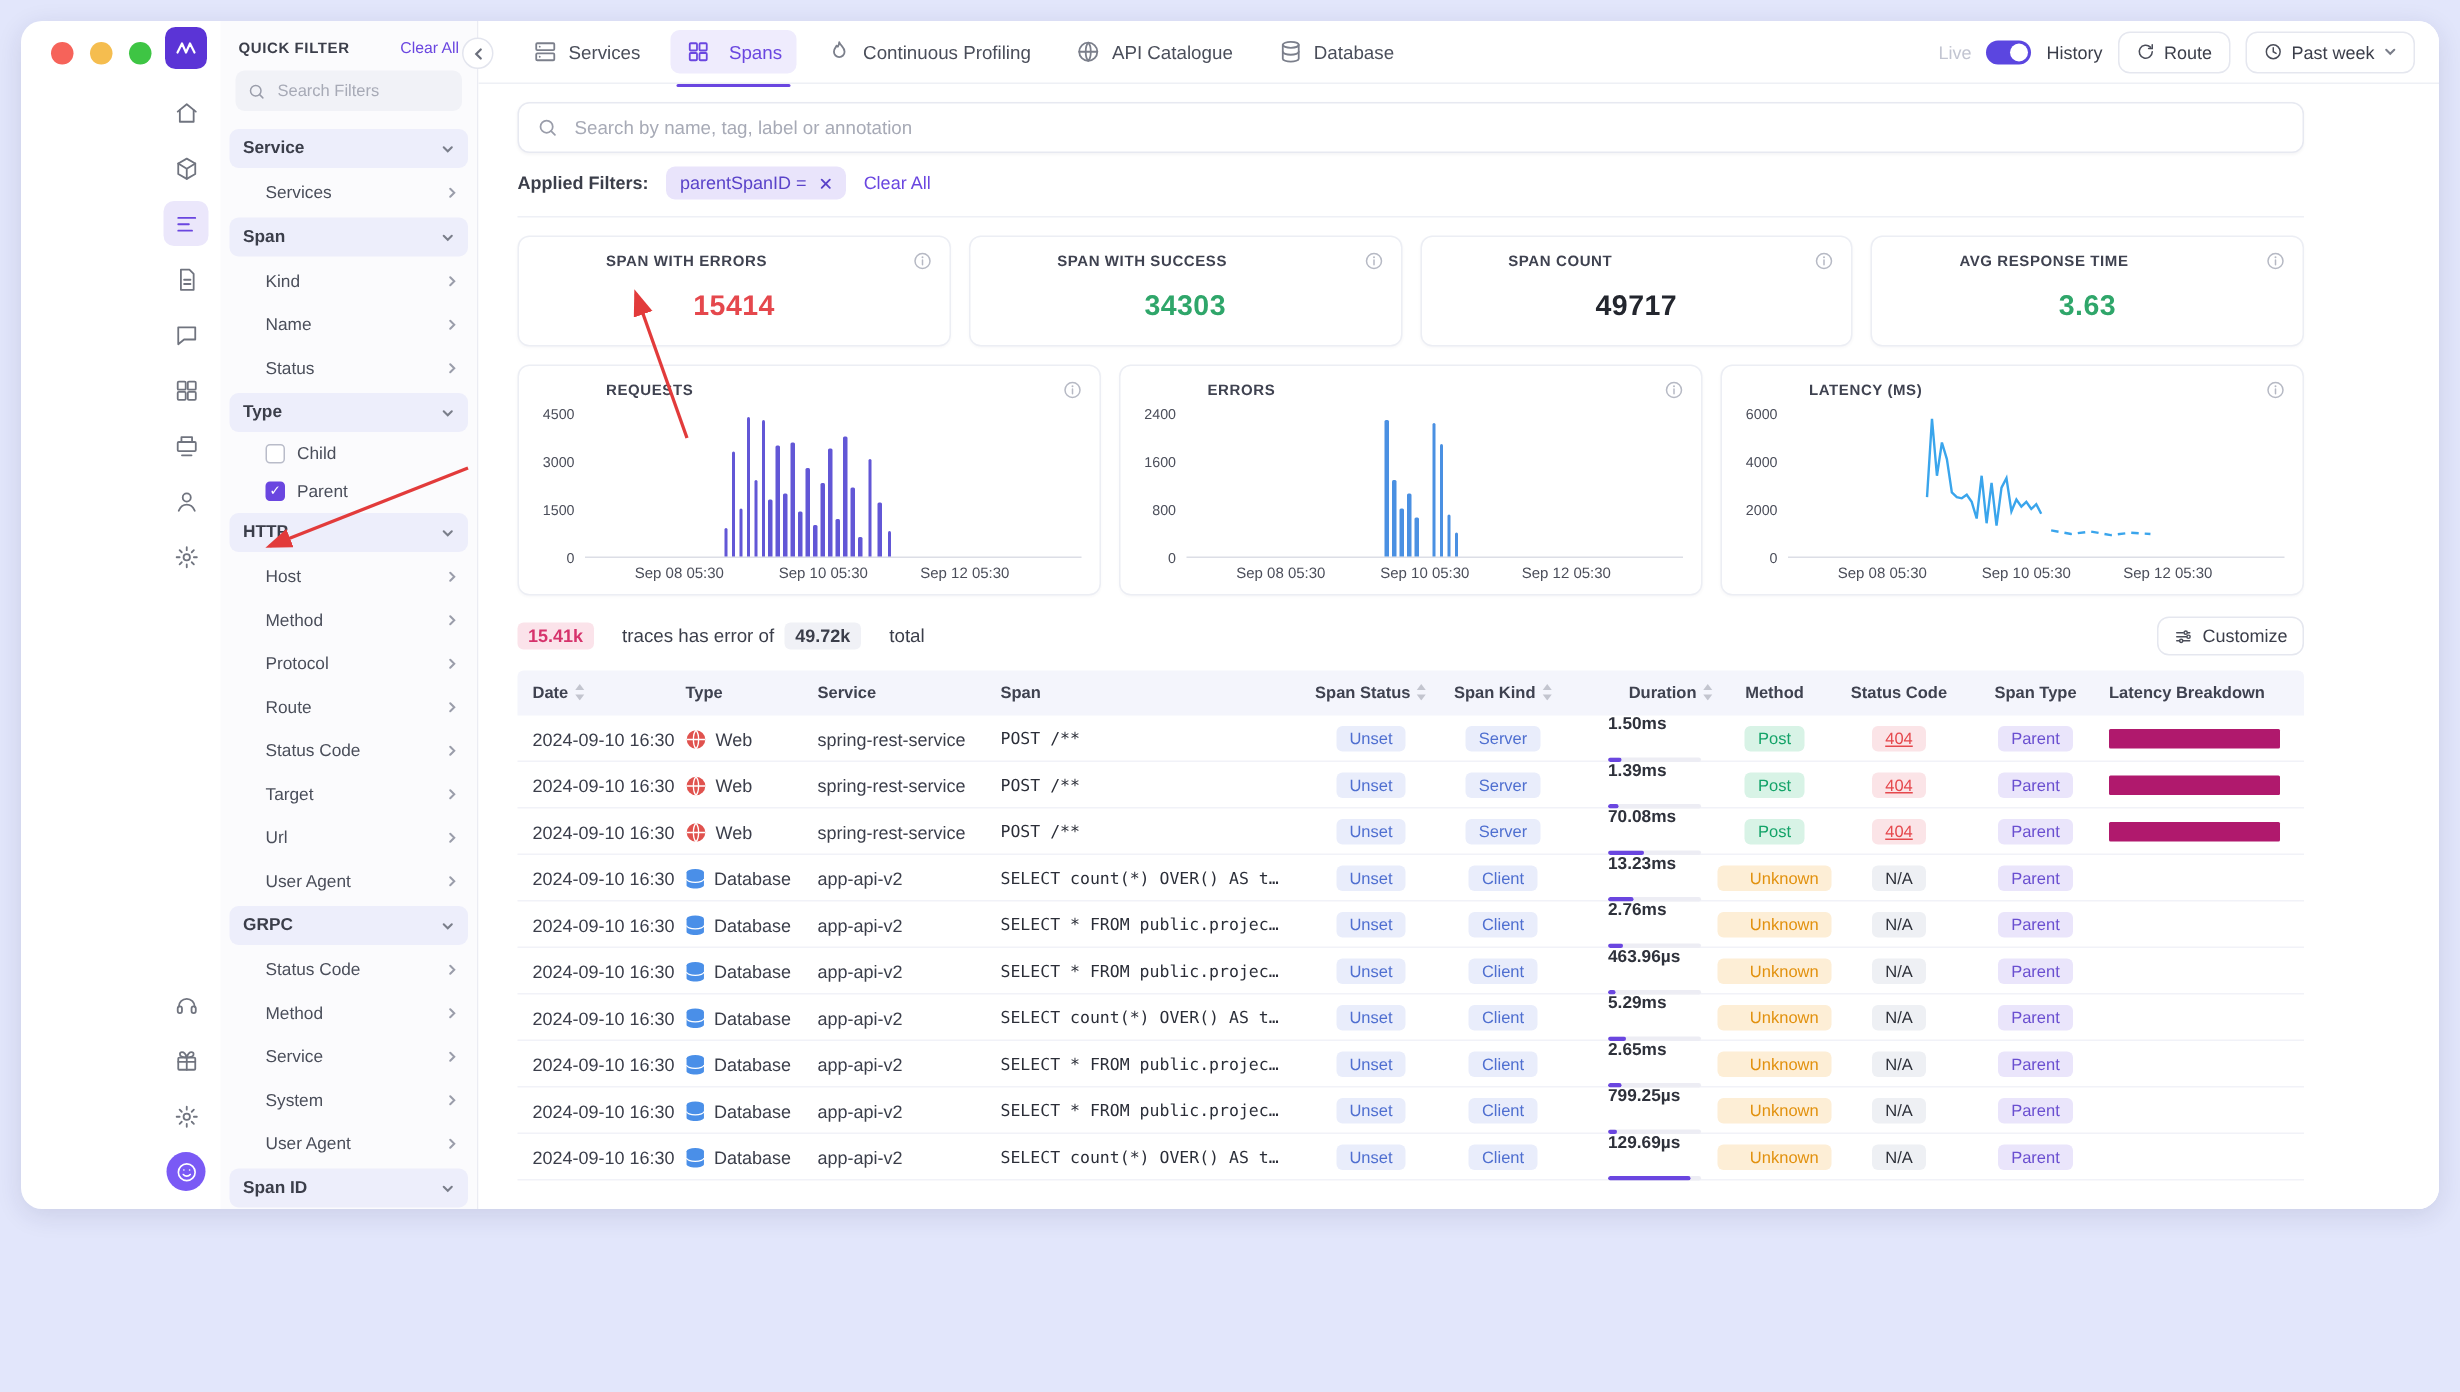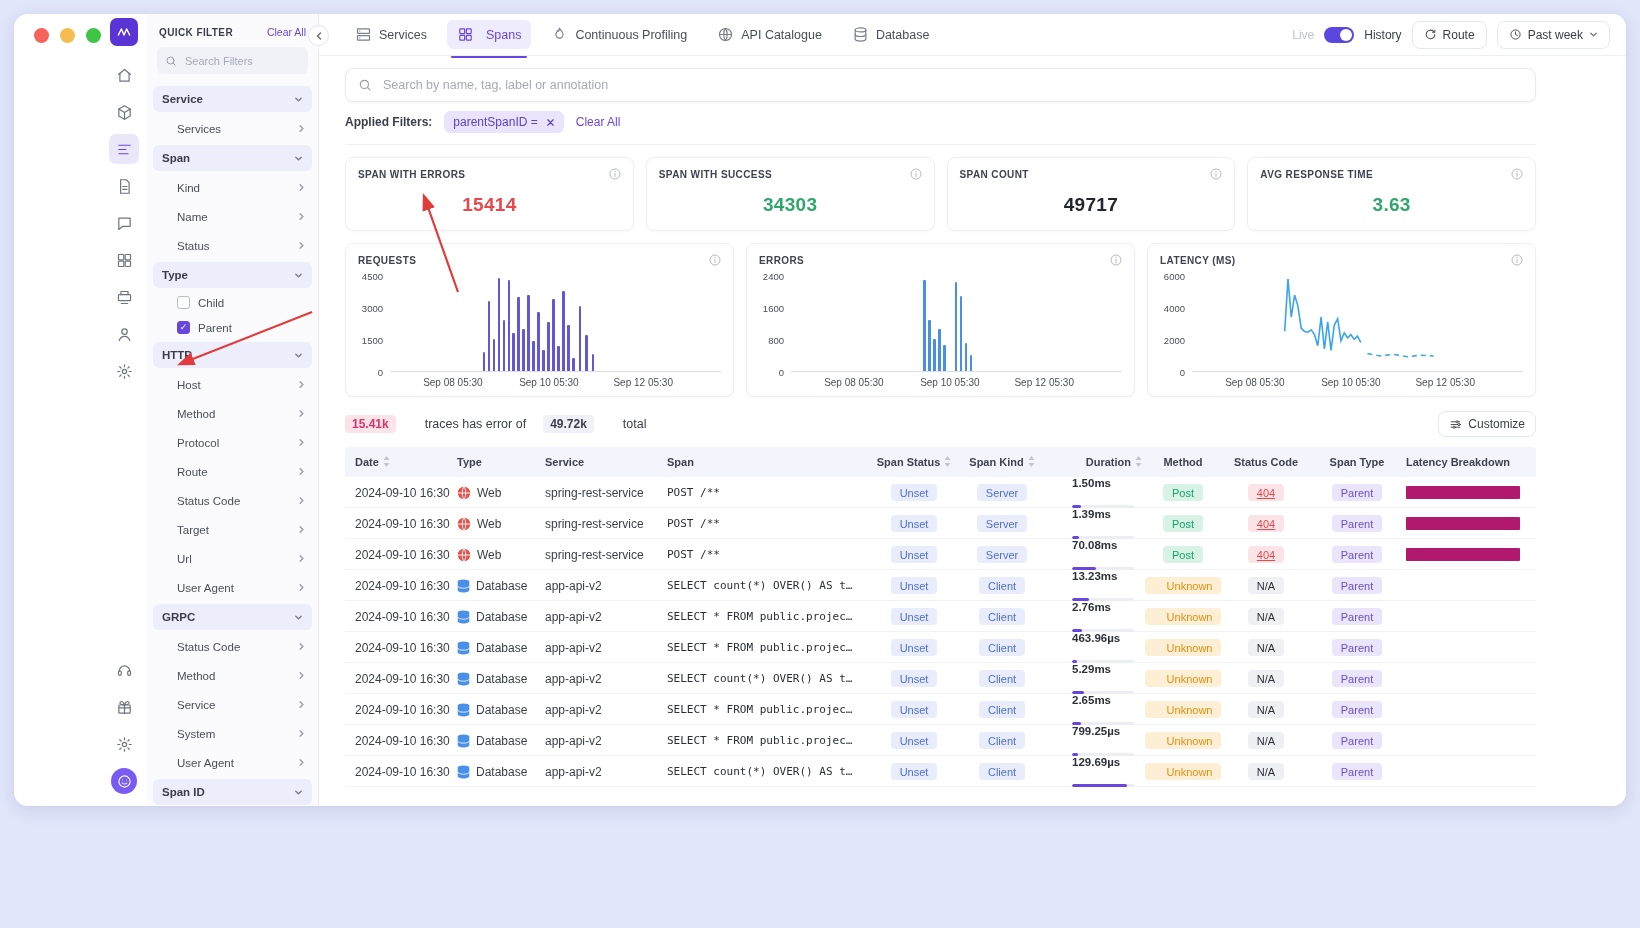--- a/index.html
+++ b/index.html
@@ -64,42 +64,42 @@
   .searchbox input::placeholder, .qf-search input::placeholder { color: #a7aab6; }
 
   .appliedrow { margin: 9px 90px 0 26px; padding-bottom: 11px; display: flex; align-items: center; gap: 12px; border-bottom: 1px solid #eef0f6; flex: 0 0 auto; }
   .af-label { font-size: 12px; color: #3b3e4a; font-weight: 600; }
   .chip { display: flex; align-items: center; gap: 8px; background: #e9e4fb; color: #5a43c9; border-radius: 6px; padding: 4px 9px; font-size: 12px; cursor: pointer; }
   .chip-x { display: flex; cursor: pointer; }
   .af-clear { font-size: 12px; color: #6a46e0; cursor: pointer; }
 
   .content { flex: 1; padding: 12px 90px 0 26px; overflow: hidden; }
   .card { background: #fff; border: 1px solid #eceef4; border-radius: 8px; box-shadow: 0 1px 2px rgba(25,25,60,.03); }
-  .card-title-row { display: flex; align-items: center; justify-content: space-between; }
+  .card-title-row { display: flex; align-items: center; justify-content: space-between; margin-left: 46px; }
   .card-title { font-size: 10px; font-weight: 700; letter-spacing: .4px; color: #3f4250; }
   .info { display: flex; cursor: pointer; }
 
   .stats { display: grid; grid-template-columns: repeat(4, 1fr); gap: 12px; }
   .stat-card { padding: 10px 12px 14px; }
   .stat-value { text-align: center; font-size: 19px; font-weight: 700; margin-top: 14px; letter-spacing: .3px; }
 
   .charts { display: grid; grid-template-columns: repeat(3, 1fr); gap: 12px; margin-top: 12px; }
   .chart-card { padding: 10px 12px 6px; }
   .chart-body { display: flex; margin-top: 10px; }
   .y-axis { width: 32px; position: relative; height: 96px; flex: 0 0 auto; }
   .y-tick { position: absolute; right: 7px; font-size: 9.5px; color: #4b4e5a; }
   .plot-wrap { flex: 1; min-width: 0; }
   .plot { height: 96px; position: relative; border-bottom: 1px solid #dcdee6; }
   .cbar { position: absolute; bottom: 0; width: 2.5px; border-radius: 1px 1px 0 0; }
   .line-svg { position: absolute; left: 0; top: 0; width: 100%; height: 100%; }
   .x-axis { position: relative; height: 18px; }
   .x-tick { position: absolute; top: 5px; transform: translateX(-50%); font-size: 10px; color: #4b4e5a; white-space: nowrap; }
 
   .tablewrap { margin-top: 14px; }
-  .summary { display: flex; align-items: center; gap: 17px; }
+  .summary { display: flex; align-items: center; gap: 7px; }
   .chip-err { background: #fbe3ea; color: #d6336c; border-radius: 4px; padding: 2px 7px; font-size: 12px; font-weight: 600; }
   .chip-tot { background: #f0f1f6; color: #3b3e4a; border-radius: 4px; padding: 2px 7px; font-size: 12px; font-weight: 600; }
   .sum-text { font-size: 12.5px; color: #3b3e4a; padding-left: 12px; }
   .summary .btn { margin-left: auto; padding: 5px 10px; }
 
   .thead { margin-top: 10px; background: #f4f5fc; border-radius: 4px 4px 0 0; height: 30px; }
   .thead, .trow { display: grid; grid-template-columns: 112px 88px 122px minmax(160px,1fr) 90px 86px 100px 76px 90px 92px 130px; align-items: center; }
   .th { font-size: 11px; font-weight: 700; color: #3f4250; display: flex; align-items: flex-start; gap: 4px; padding-right: 6px; cursor: pointer; }
   .thead .th:first-child, .trow .td:first-child { padding-left: 10px; }
   .al-center { justify-content: center; text-align: center; }

